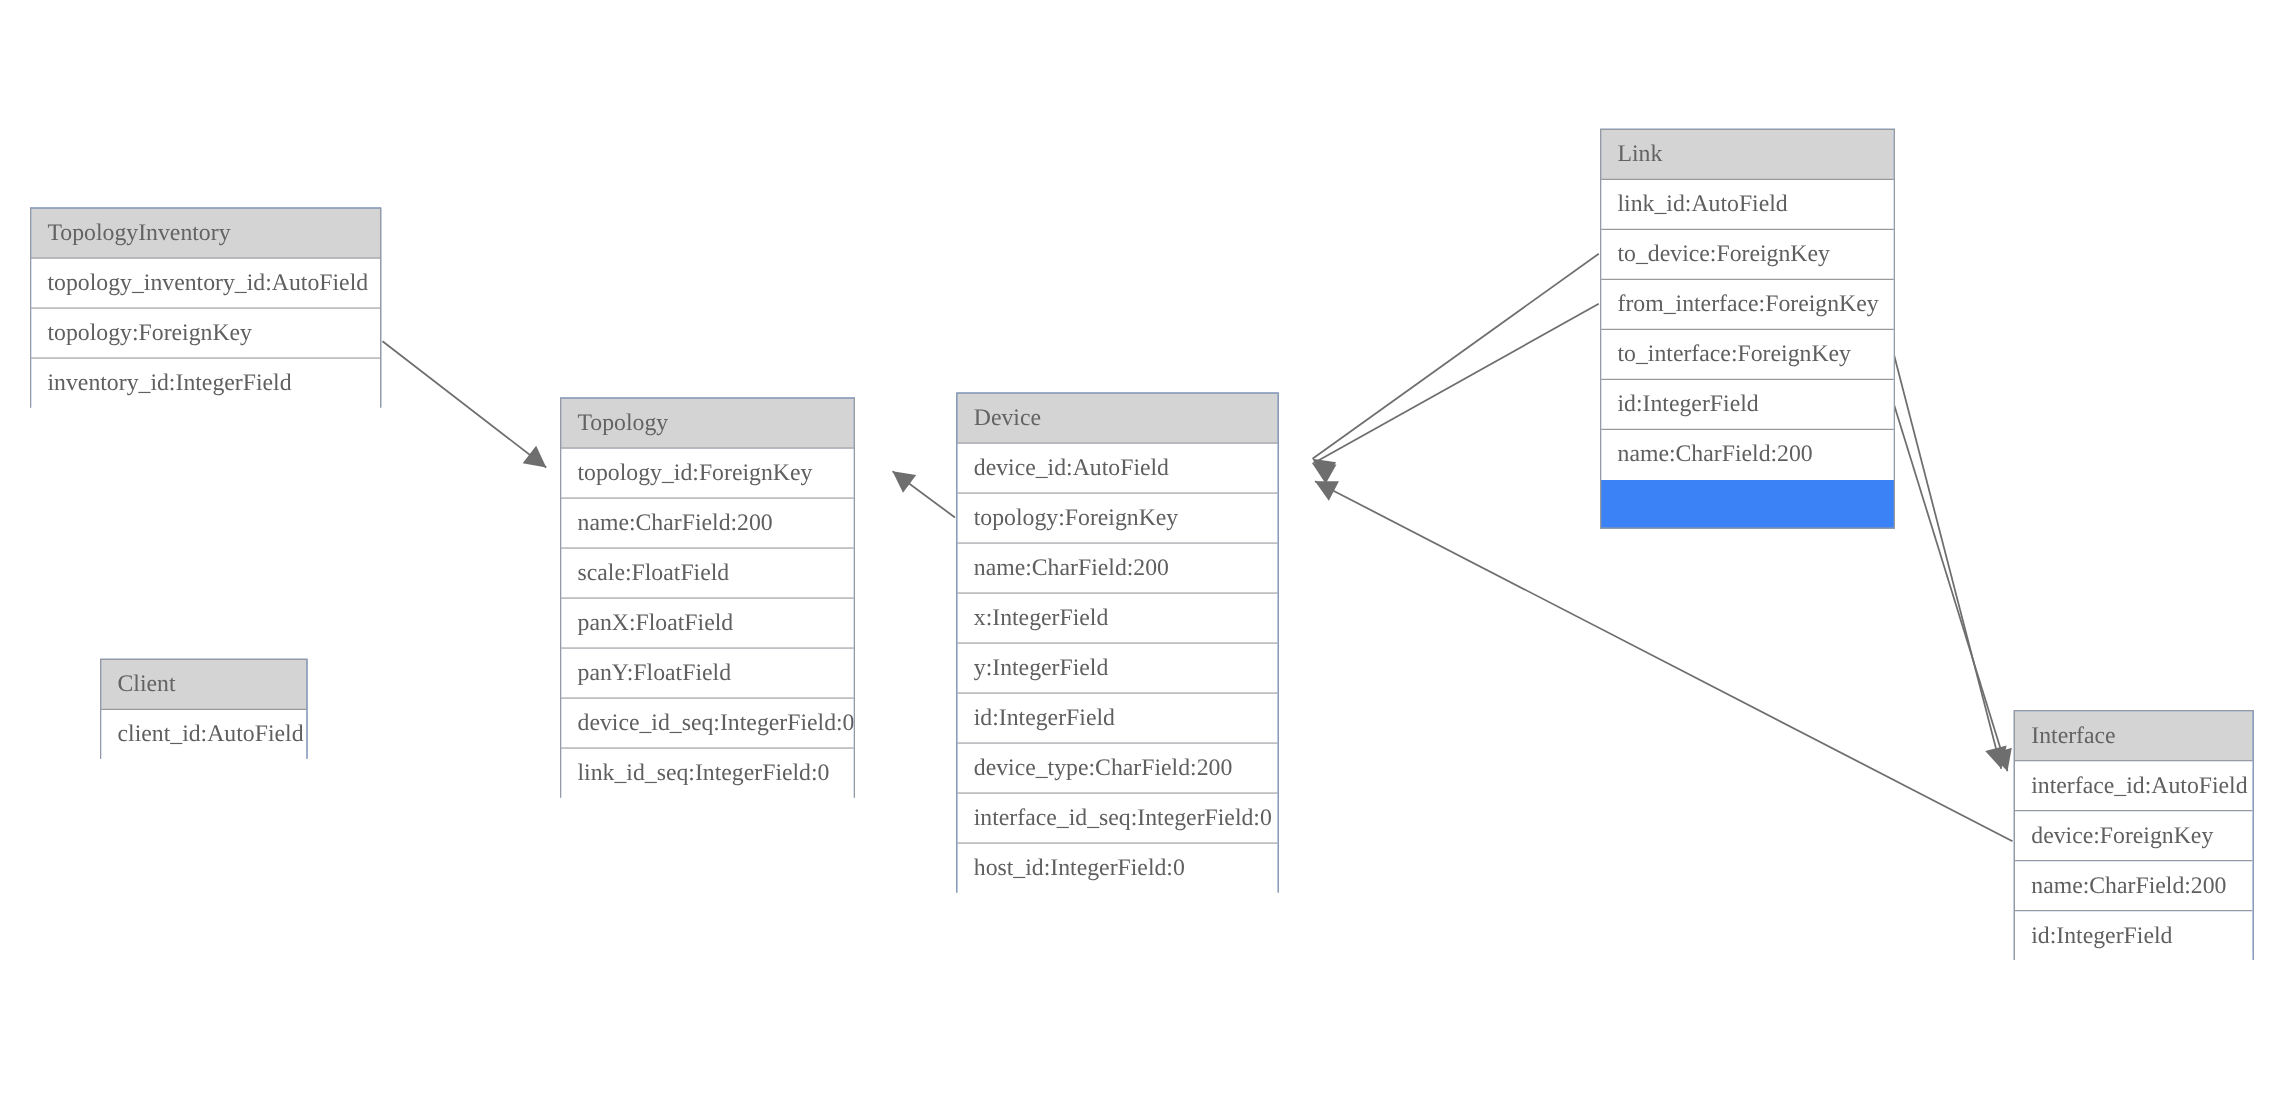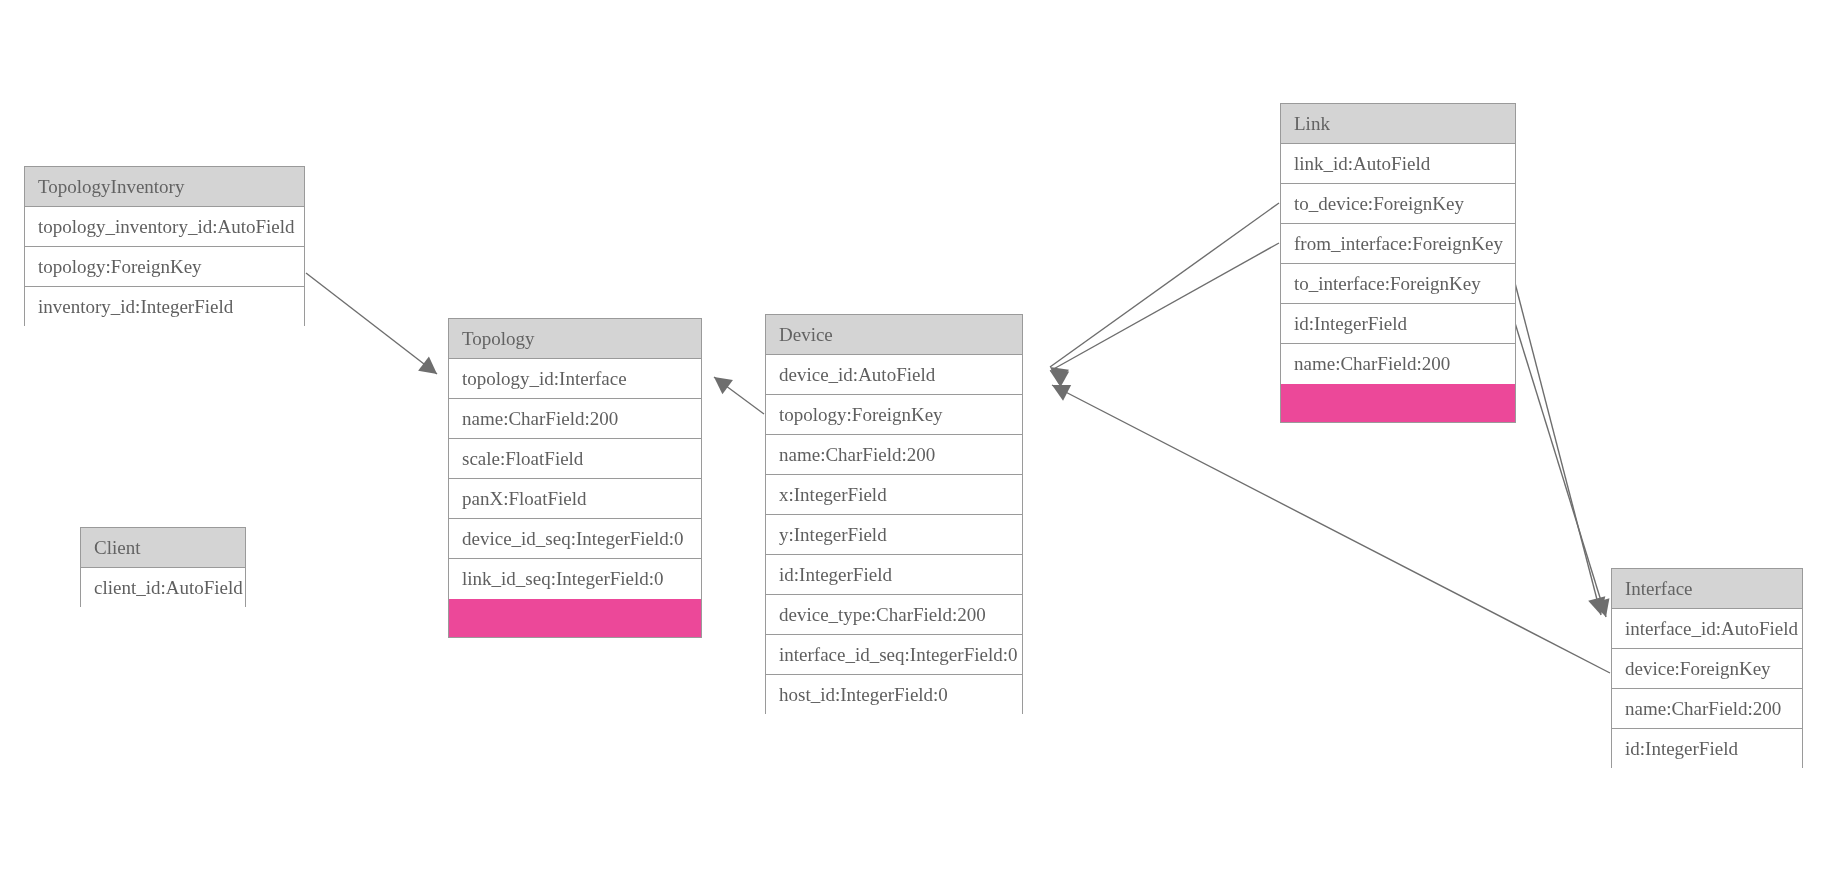--- a/index.html
+++ b/index.html
@@ -23,21 +23,21 @@
     left: 0;
     top: 0;
     width: 1824px;
     height: 874px;
     pointer-events: none;
   }
   .entity {
     position: absolute;
     box-sizing: border-box;
     border: 1px solid #9a9a9a;
-    background: #ec4899;
+    background: #3b82f6;
     z-index: 2;
   }
   .entity-header {
     box-sizing: border-box;
     background: #d4d4d4;
     border-bottom: 1px solid #9a9a9a;
     color: #636363;
     font-size: 19px;
     line-height: 40px;
     height: 40px;
@@ -94,26 +94,27 @@
       <div class="entity" style="left: 24px; top: 166px; width: 281px; height: 160px; border-color: rgb(154, 154, 154);">
         <div class="entity-header" style="background: rgb(212, 212, 212); border-bottom-color: rgb(154, 154, 154);">TopologyInventory</div>
         <div class="entity-field" style="border-bottom-color: rgb(154, 154, 154);">topology_inventory_id:AutoField</div>
         <div class="entity-field" style="border-bottom-color: rgb(154, 154, 154);">topology:ForeignKey</div>
         <div class="entity-field" style="border-bottom-color: rgb(154, 154, 154);">inventory_id:IntegerField</div>
       </div>
       <div class="entity" style="left: 80px; top: 527px; width: 166px; height: 80px; border-color: rgb(154, 154, 154);">
         <div class="entity-header" style="background: rgb(212, 212, 212); border-bottom-color: rgb(154, 154, 154);">Client</div>
         <div class="entity-field" style="border-bottom-color: rgb(154, 154, 154);">client_id:AutoField</div>
       </div>
-      <div class="entity" style="left: 448px; top: 318px; width: 254px; height: 320px; border-color: rgb(154, 154, 154);">
+      <div class="entity" style="left: 448px; top: 318px; width: 236px; height: 320px; border-color: rgb(154, 154, 154);">
         <div class="entity-header" style="background: rgb(212, 212, 212); border-bottom-color: rgb(154, 154, 154);">Topology</div>
-        <div class="entity-field" style="border-bottom-color: rgb(154, 154, 154);">topology_id:Interface</div>
+        <div class="entity-field" style="border-bottom-color: rgb(154, 154, 154);">topology_id:ForeignKey</div>
         <div class="entity-field" style="border-bottom-color: rgb(154, 154, 154);">name:CharField:200</div>
         <div class="entity-field" style="border-bottom-color: rgb(154, 154, 154);">scale:FloatField</div>
         <div class="entity-field" style="border-bottom-color: rgb(154, 154, 154);">panX:FloatField</div>
+        <div class="entity-field" style="border-bottom-color: rgb(154, 154, 154);">panY:FloatField</div>
         <div class="entity-field" style="border-bottom-color: rgb(154, 154, 154);">device_id_seq:IntegerField:0</div>
         <div class="entity-field" style="border-bottom-color: rgb(154, 154, 154);">link_id_seq:IntegerField:0</div>
       </div>
       <div class="entity" style="left: 765px; top: 314px; width: 258px; height: 400px; border-color: rgb(154, 154, 154);">
         <div class="entity-header" style="background: rgb(212, 212, 212); border-bottom-color: rgb(154, 154, 154);">Device</div>
         <div class="entity-field" style="border-bottom-color: rgb(154, 154, 154);">device_id:AutoField</div>
         <div class="entity-field" style="border-bottom-color: rgb(154, 154, 154);">topology:ForeignKey</div>
         <div class="entity-field" style="border-bottom-color: rgb(154, 154, 154);">name:CharField:200</div>
         <div class="entity-field" style="border-bottom-color: rgb(154, 154, 154);">x:IntegerField</div>
         <div class="entity-field" style="border-bottom-color: rgb(154, 154, 154);">y:IntegerField</div>

